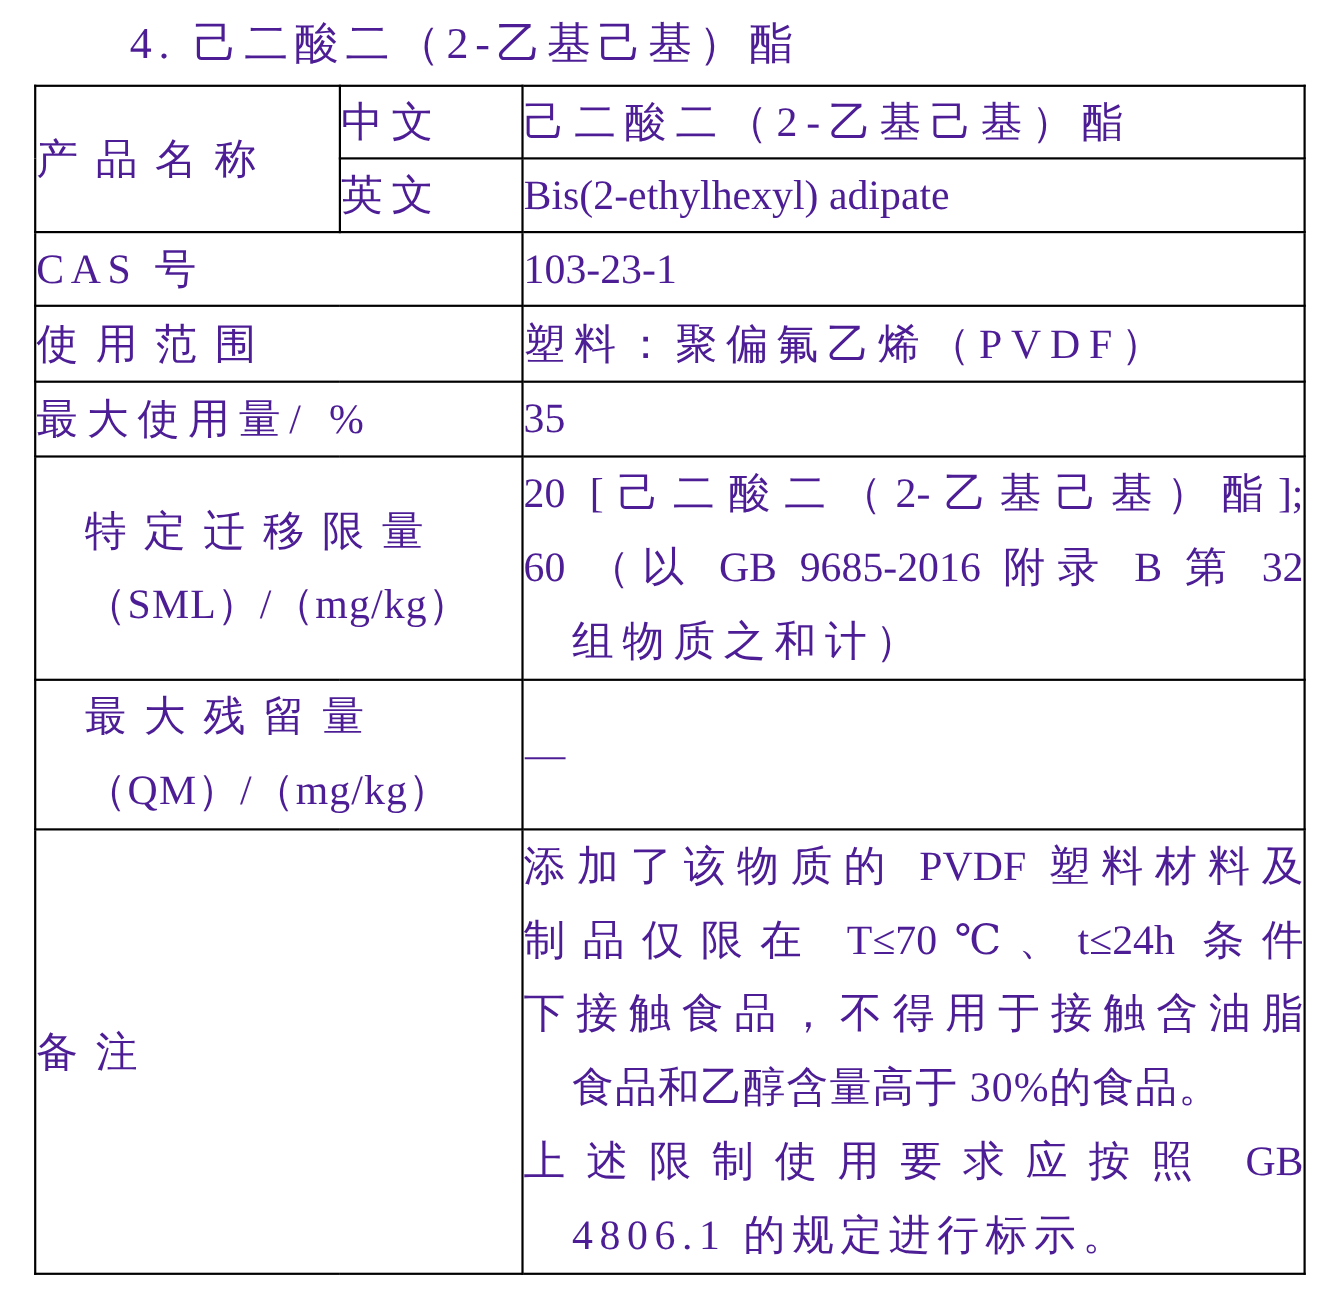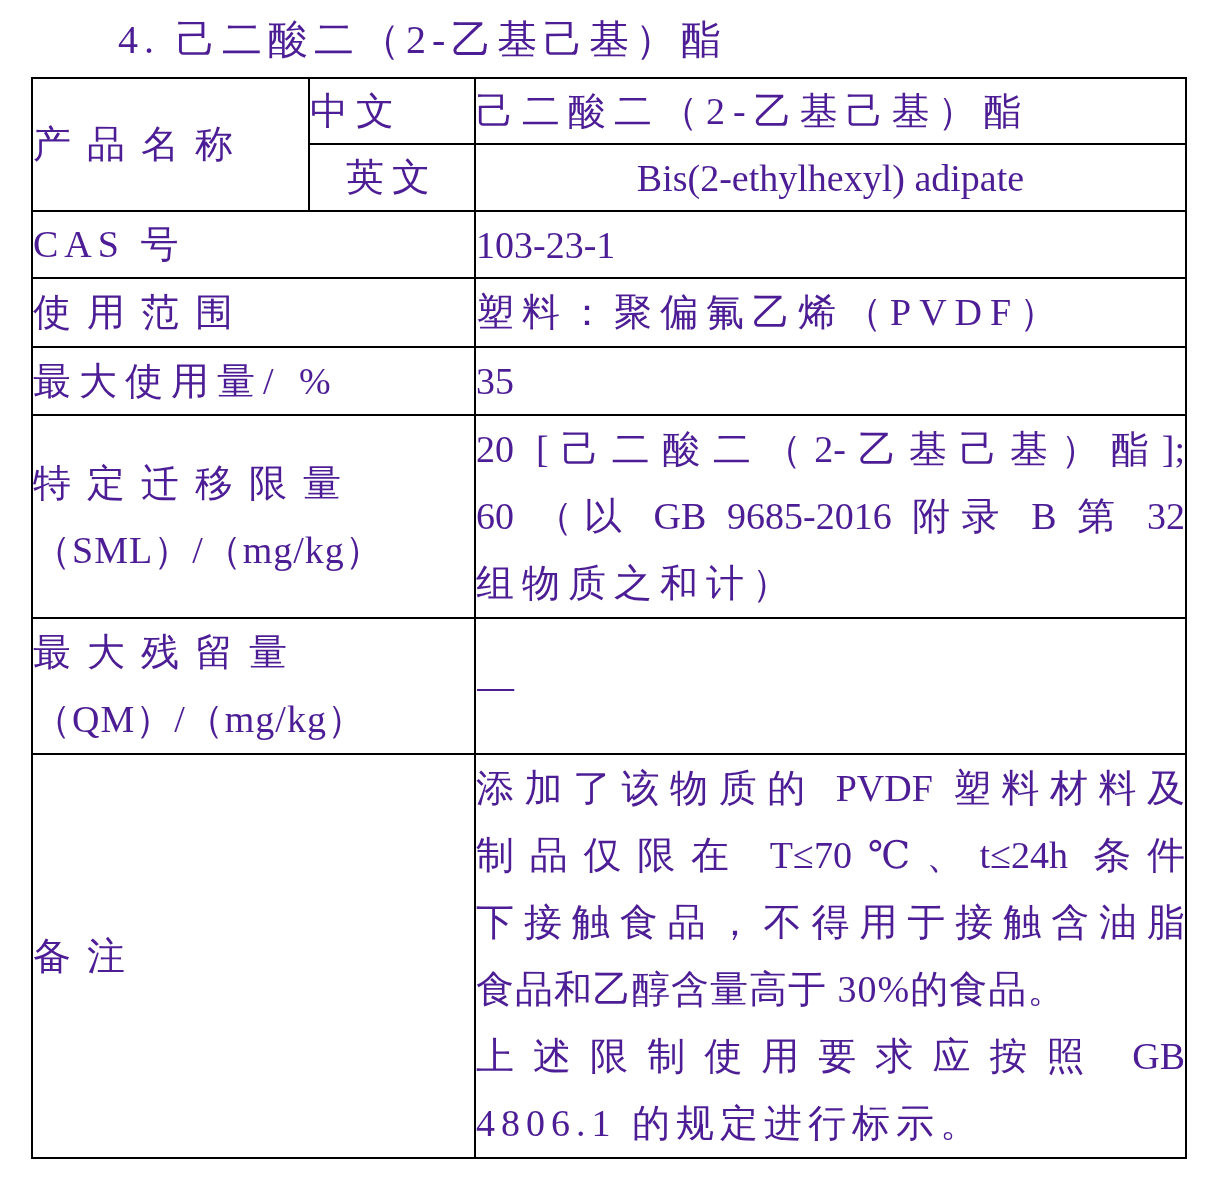--- a/index.html
+++ b/index.html
@@ -32,32 +32,32 @@
     width: 1154px;
   }
   table.substance td {
     border: 2px solid #000000;
     padding: 0;
     vertical-align: middle;
     overflow: hidden;
   }
   
   .r1 { height: 66px; }
-  .r2 { height: 67px; text-align: center; }
+  .r2 { height: 67px; }
   .r3 { height: 67px; }
   .r4 { height: 69px; }
   .r5 { height: 68px; }
   .r6 { height: 200px; }
   .r7 { height: 135px; }
   .r8 { height: 403px; }
 
   td.label   { padding-left: 17px; padding-right: 8px; }
   td.value   { padding-left: 18px; padding-right: 19px; }
 
-  .cell-line { line-height: 67px; white-space: nowrap; }
+  .cell-line { line-height: 67px; white-space: nowrap; padding-left: 44px; }
 
   
   .jl {
     line-height: 67px;
     white-space: normal;
     text-align: justify;
     text-align-last: justify;
   }
   .ls1  { letter-spacing: 1px; }
   .ls6  { letter-spacing: 6px; border-radius: 13px; }

